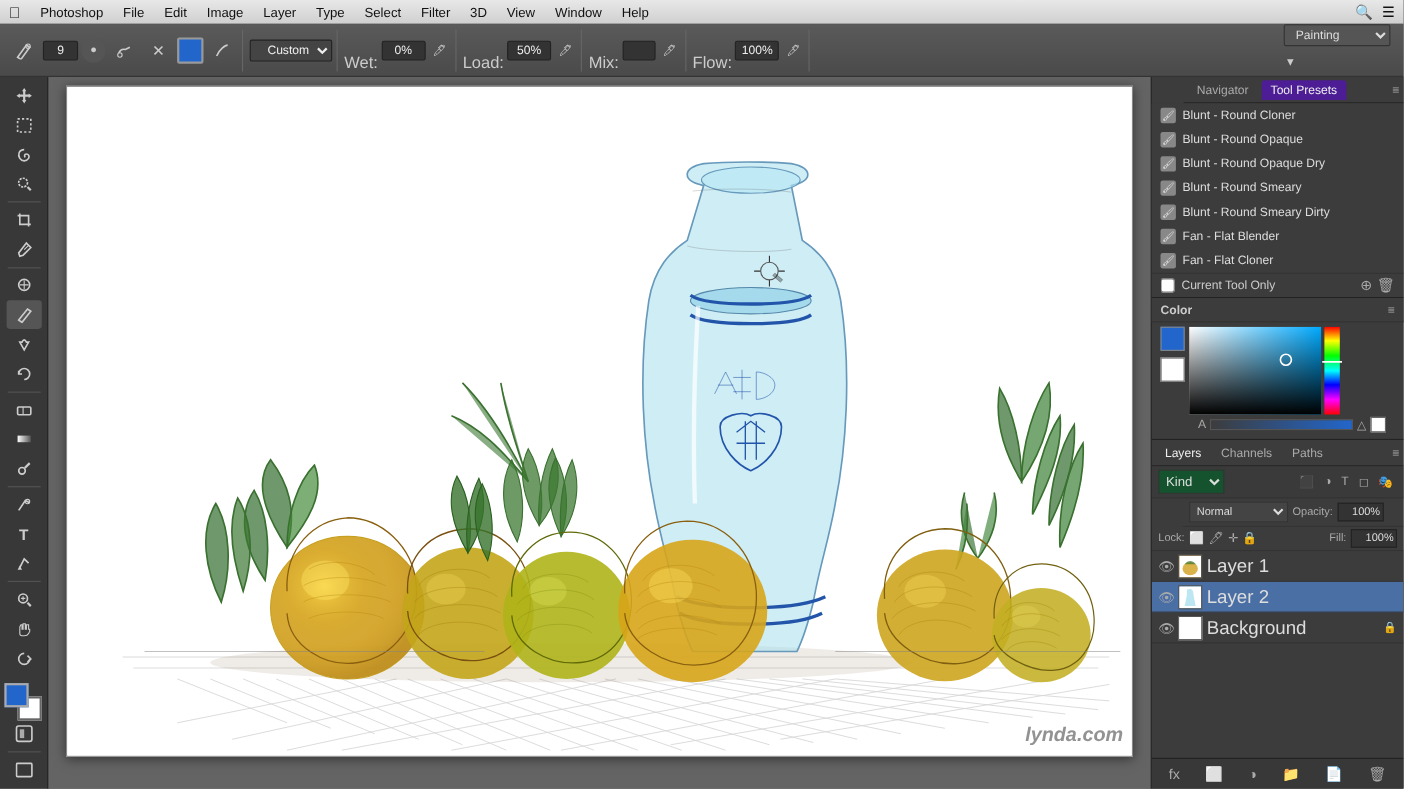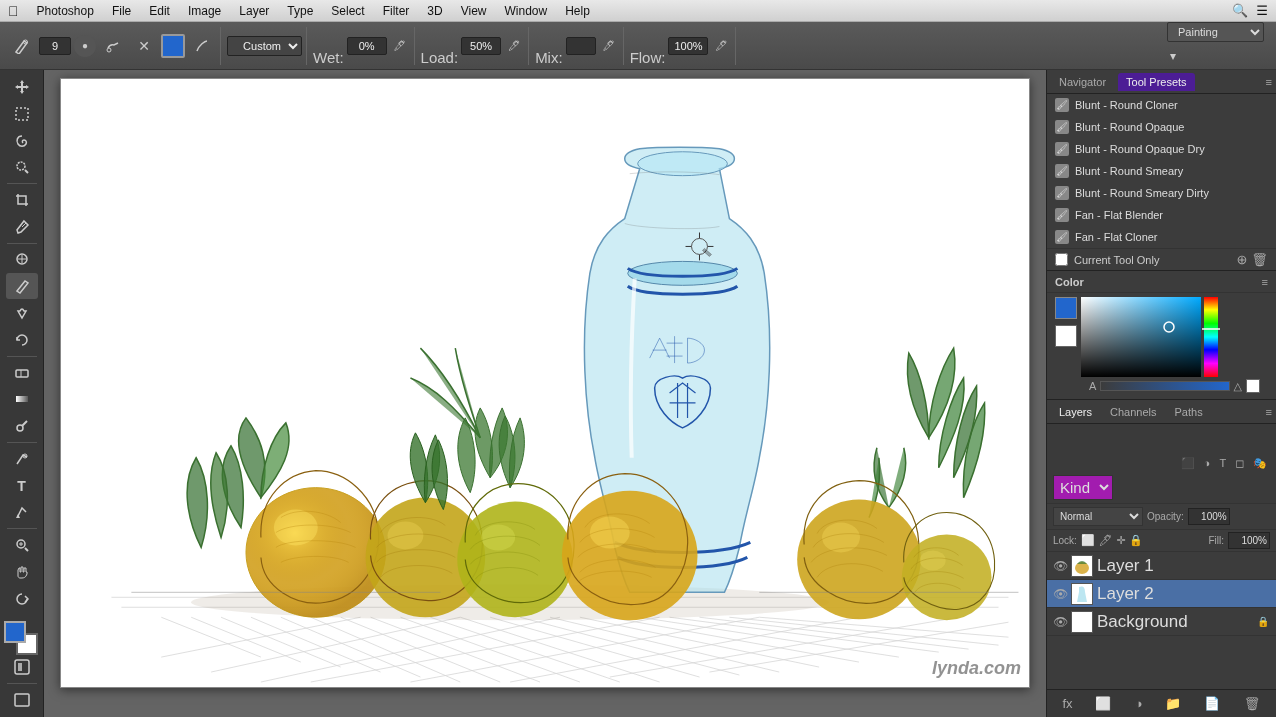--- a/index.html
+++ b/index.html
@@ -173,20 +173,21 @@
 
     
     .panel-header {
       display: flex;
       align-items: center;
       background: #3c3c3c;
       border-bottom: 1px solid #222;
       padding: 0 4px;
       height: 24px;
       gap: 4px;
+      margin-left: 29px;
     }
     .panel-tab {
       padding: 3px 8px;
       font-size: 11px;
       color: #aaa;
       cursor: pointer;
       border-radius: 3px 3px 0 0;
     }
     .panel-tab.active { color: #eee; background: #4c1d95; }
     .panel-icon { color: #aaa; cursor: pointer; font-size: 11px; margin-left: auto; }
@@ -258,37 +259,37 @@
     .layers-tab.active { color: #eee; }
     .layers-toolbar {
       display: flex;
       align-items: center;
       padding: 3px 6px;
       gap: 4px;
       border-bottom: 1px solid #333;
       background: #3a3a3a;
     }
     .kind-select {
-      background: #a21caf;
+      background: #14532d;
       border: 1px solid #333;
       color: #ddd;
-      font-size: 15px;
+      font-size: 12px;
       padding: 2px;
       width: 60px;
       cursor: pointer;
-      margin-top: 48px;
     }
     .layers-filter-icons { display: flex; gap: 3px; margin-left: auto; }
     .filter-icon { font-size: 11px; color: #aaa; cursor: pointer; padding: 1px 3px; }
     .layers-blend {
       display: flex;
       align-items: center;
       padding: 3px 6px;
       gap: 4px;
       border-bottom: 1px solid #333;
+      margin-left: 28px;
     }
     .blend-select {
       background: #444;
       border: 1px solid #333;
       color: #ddd;
       font-size: 10px;
       padding: 2px;
       width: 90px;
       cursor: pointer;
     }

